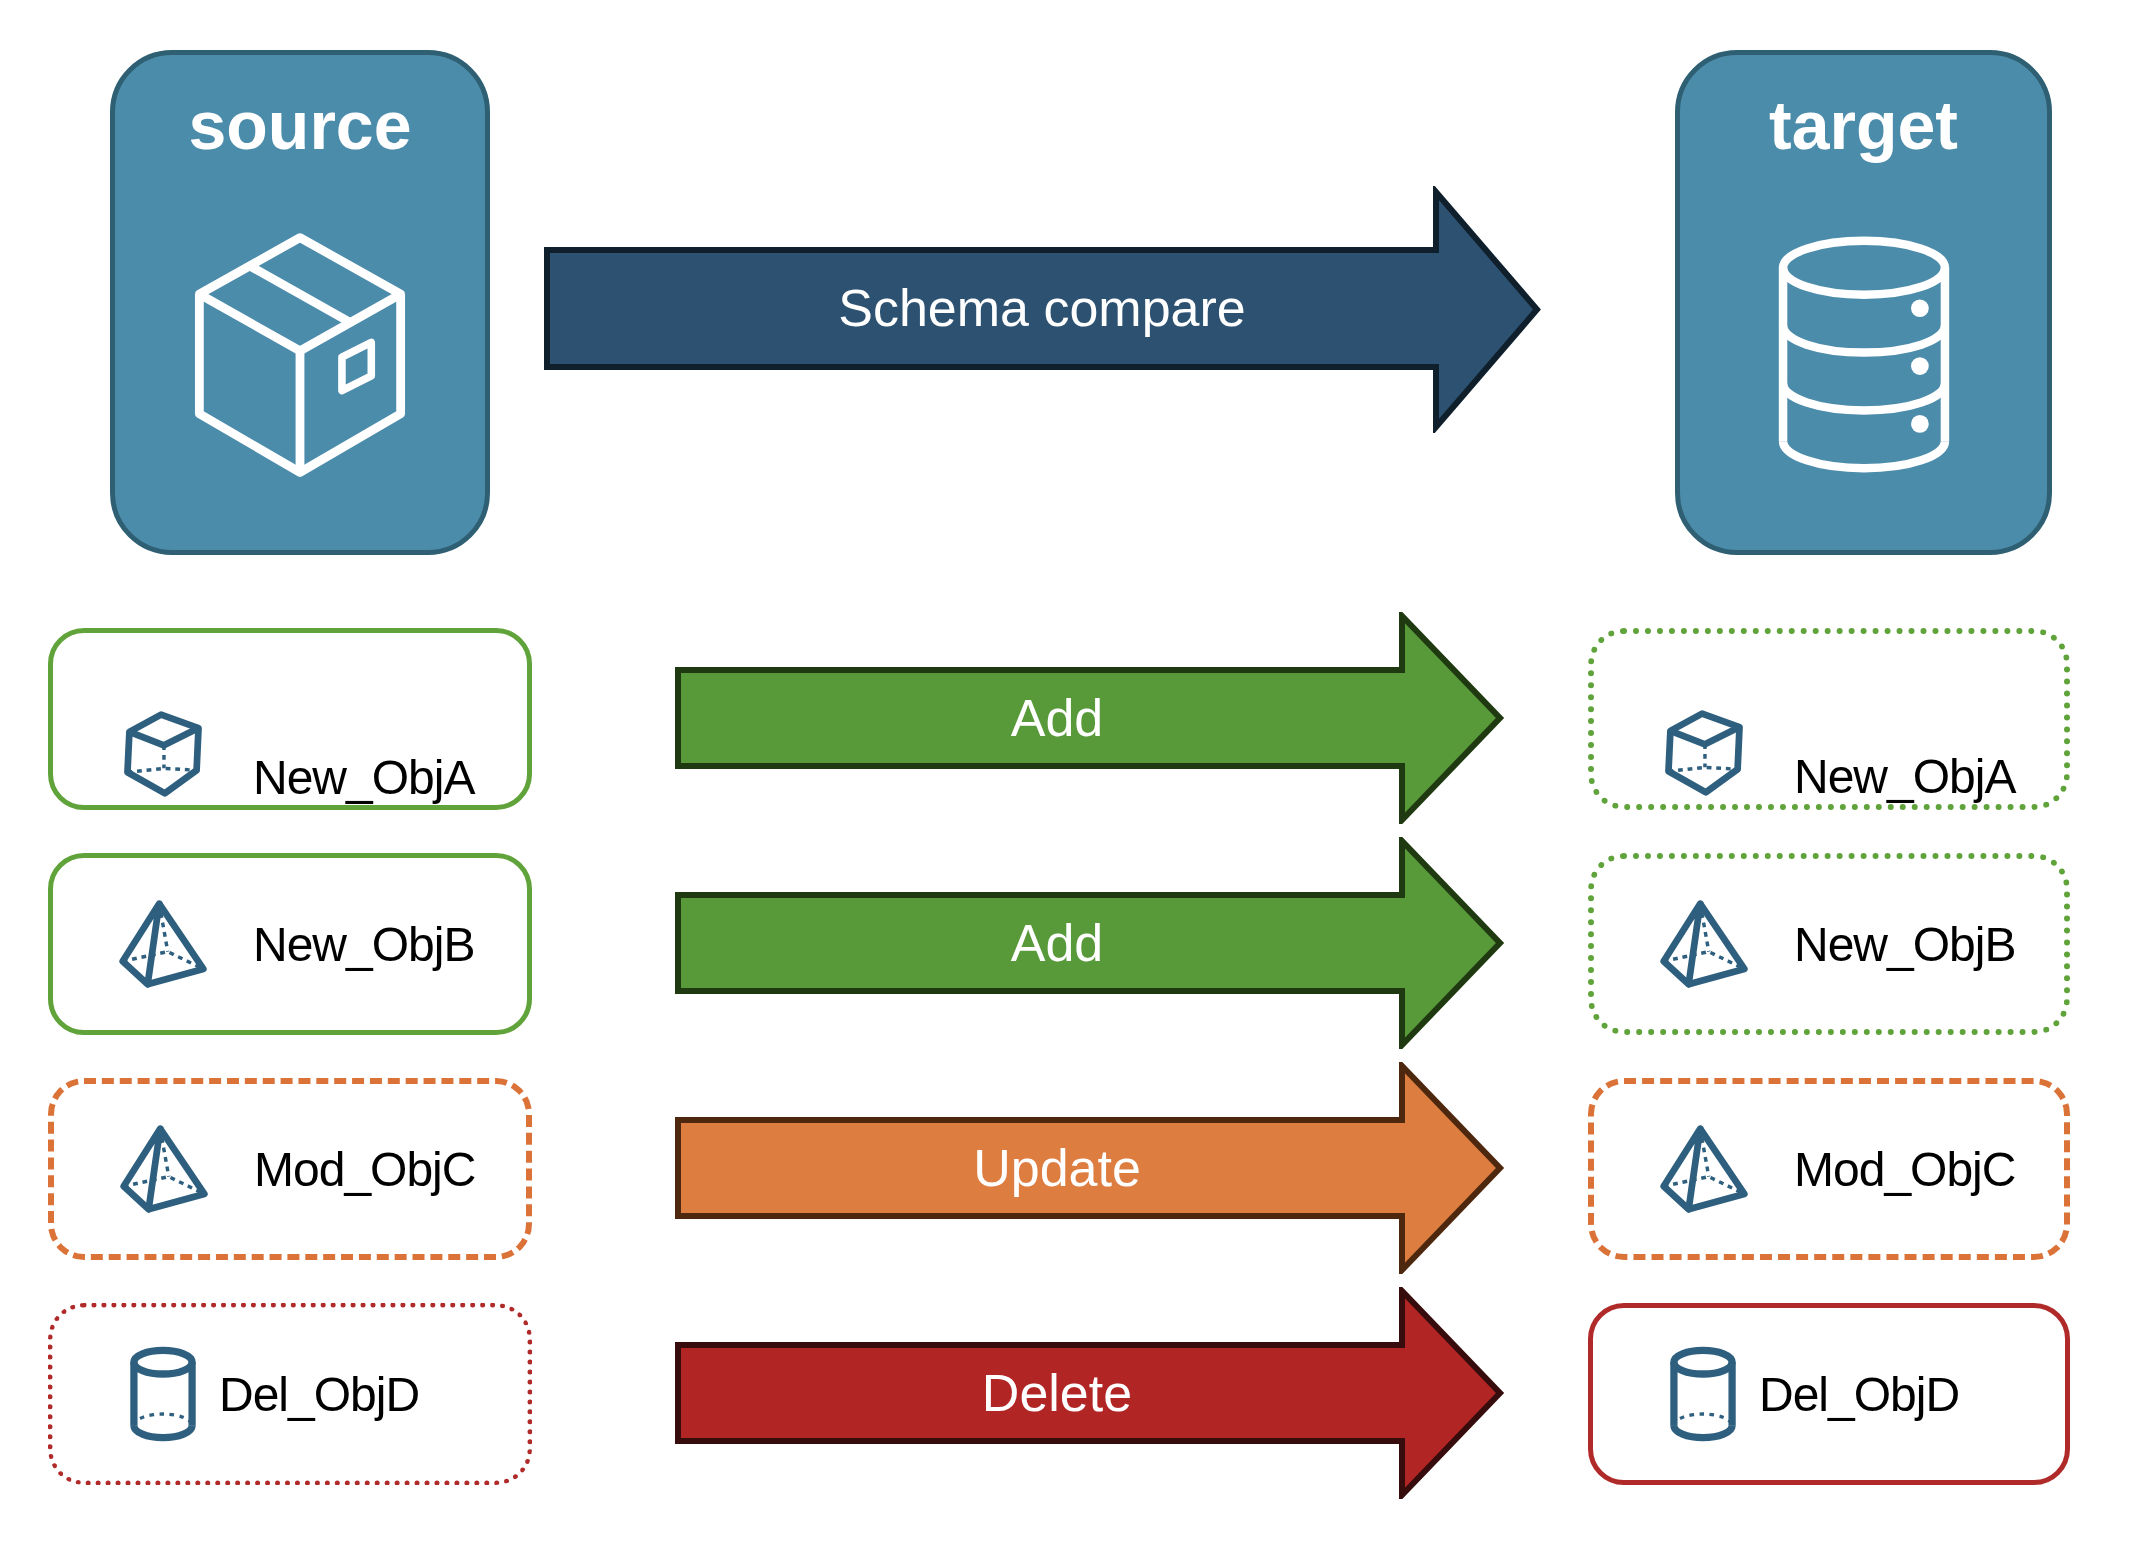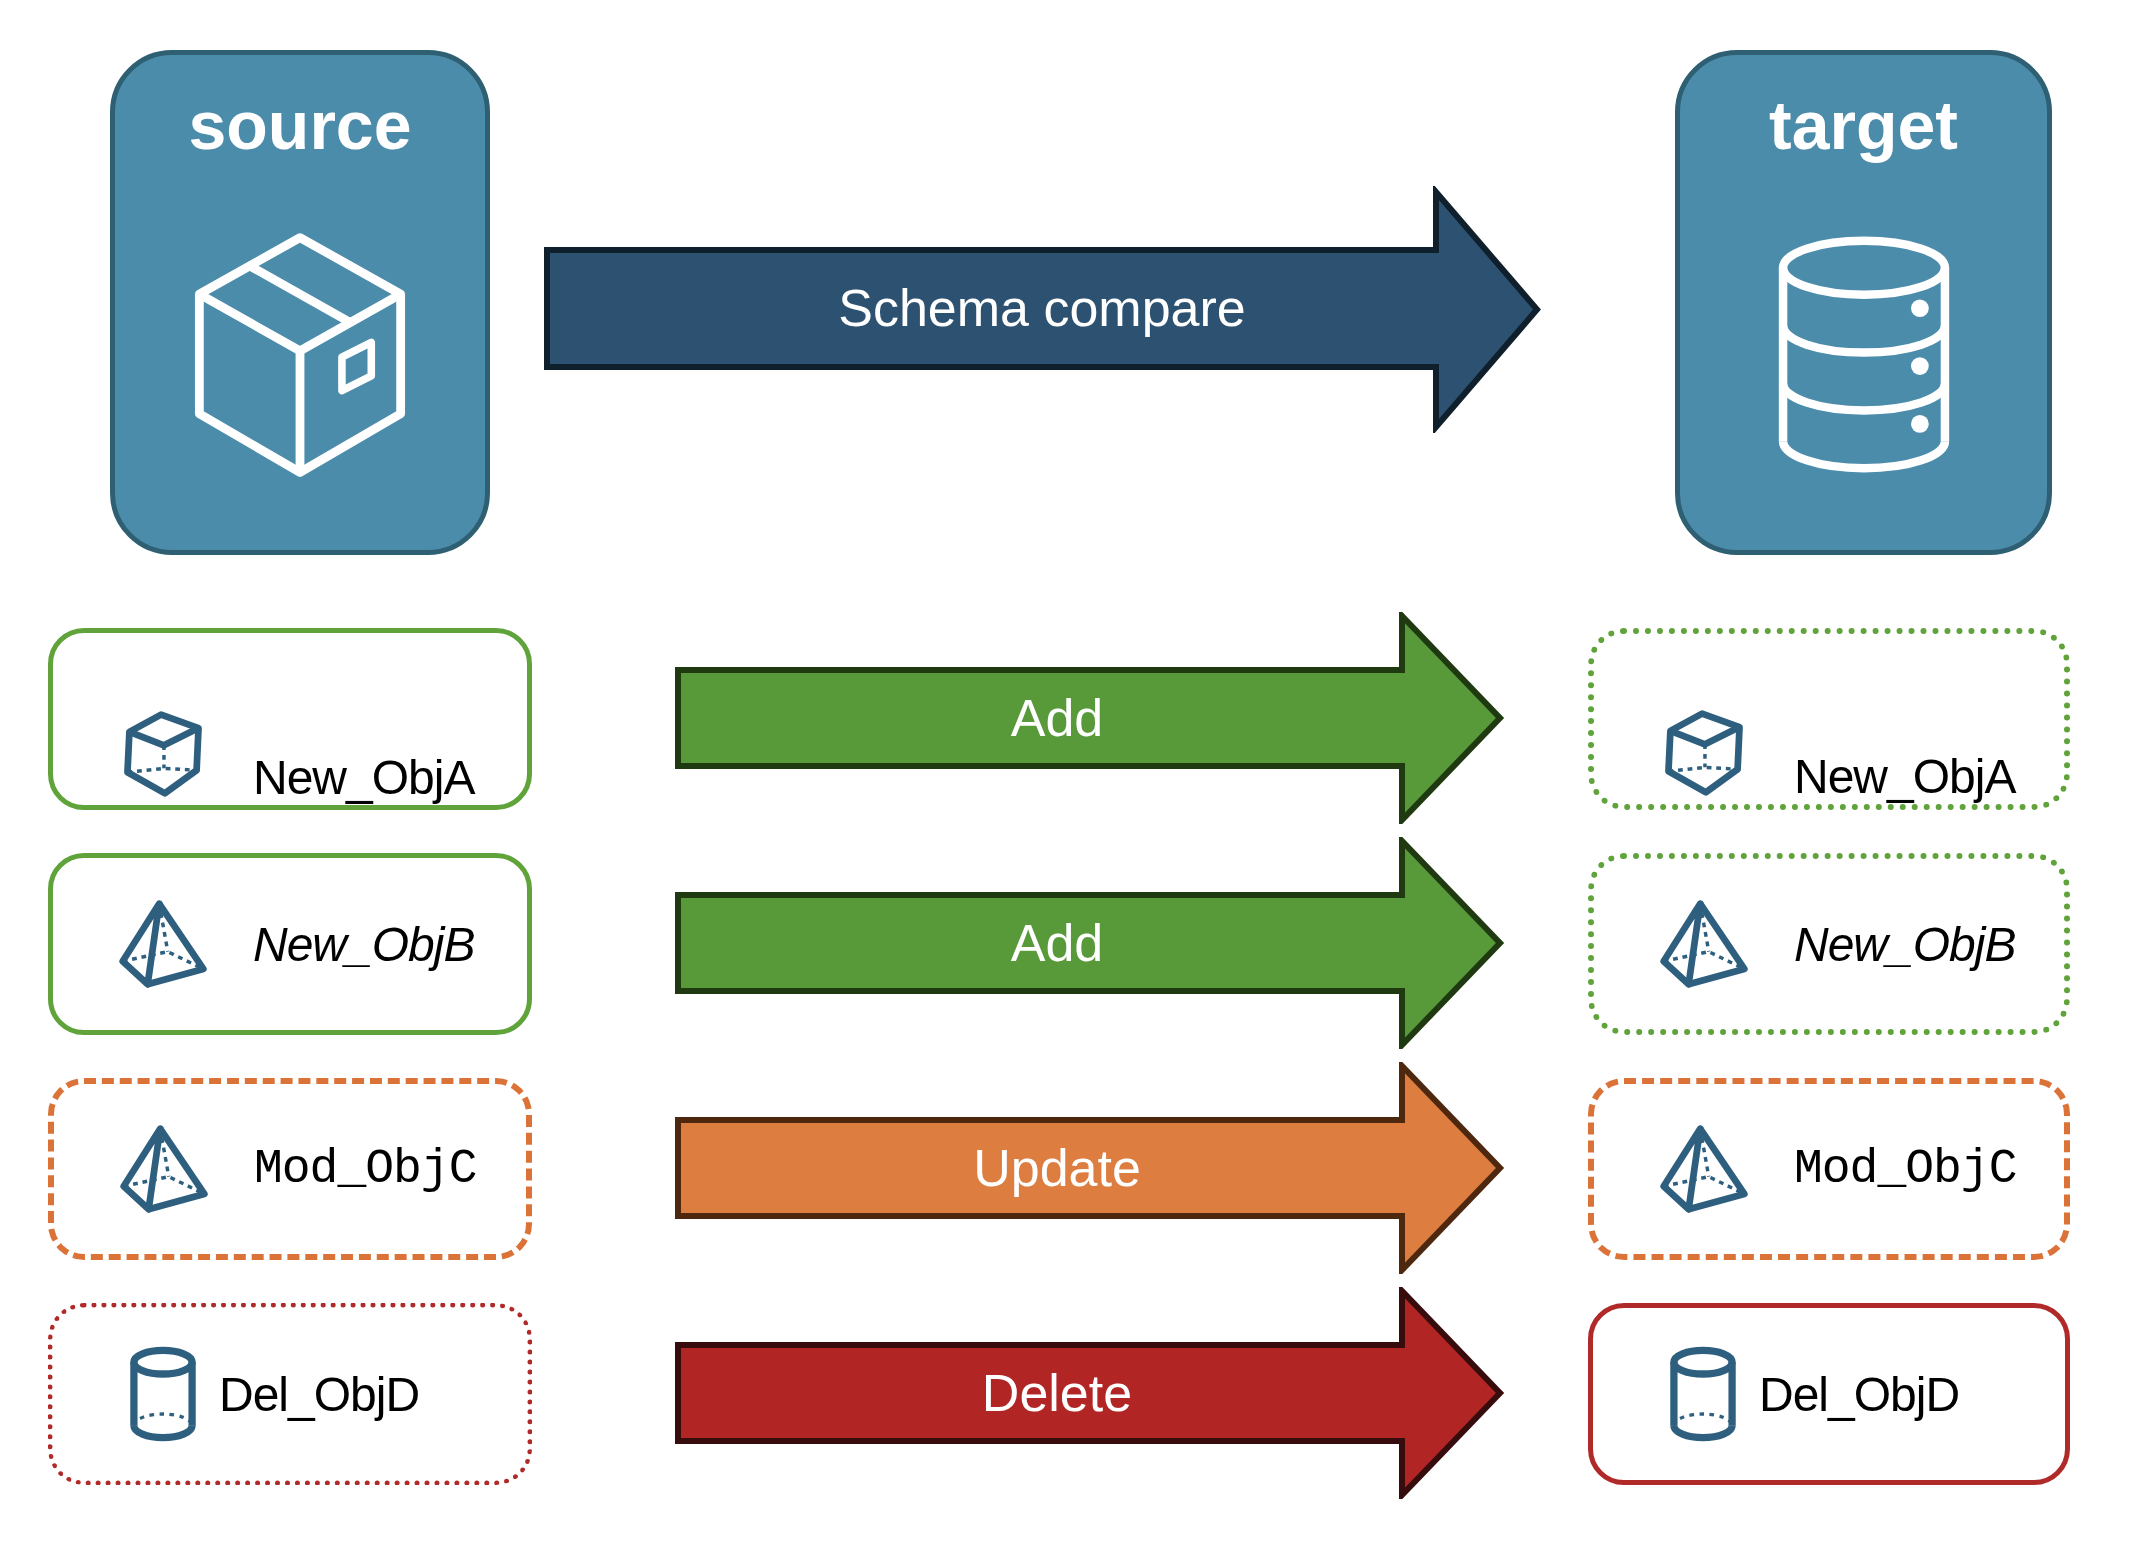--- a/index.html
+++ b/index.html
@@ -32,24 +32,24 @@
   .arrow-update polygon{fill:var(--update-arrow-fill);stroke:var(--update-arrow-stroke);stroke-width:6;}
   .arrow-delete polygon{fill:var(--delete-arrow-fill);stroke:var(--delete-arrow-stroke);stroke-width:6;}
   .arrow-label{fill:var(--arrow-text);font-family:"Liberation Sans","DejaVu Sans",sans-serif;}
   
   .obj-box{
     position:absolute;box-sizing:border-box;height:182px;background:#fff;
     border-radius:36px;display:flex;align-items:center;padding-left:62px;gap:42px;
   }
   .col-left{left:48px;width:484px;}
   .col-right{left:1588px;width:482px;}
-  .row0{top:628px;align-items:flex-end;} .row1{top:853px;font-style:italic;} .row2{top:1078px;} .row3{top:1303px;gap:8px;}
+  .row0{top:628px;align-items:flex-end;} .row1{top:853px;} .row2{top:1078px;} .row3{top:1303px;gap:8px;}
   .b-solid-green {border:5px solid var(--green-border);}
   .b-dotted-green{border:6px dotted var(--green-border);}
-  .b-dashed-orange{border:6px dashed var(--orange-border);font-family:Liberation Mono, monospace;}
+  .b-dashed-orange{border:6px dashed var(--orange-border);}
   .b-dotted-red {border:5px dotted var(--red-border);}
   .b-solid-red  {border:5px solid var(--red-border);}
   .obj-label{font-size:48px;letter-spacing:-1px;color:var(--label-text);white-space:nowrap;}
   .obj-iconwrap{width:96px;height:104px;flex:none;display:flex;align-items:center;justify-content:center;}
   .icon-steel *{stroke:var(--icon-blue);fill:none;}
 </style>
 </head>
 <body>
 
 <div class="canvas">

